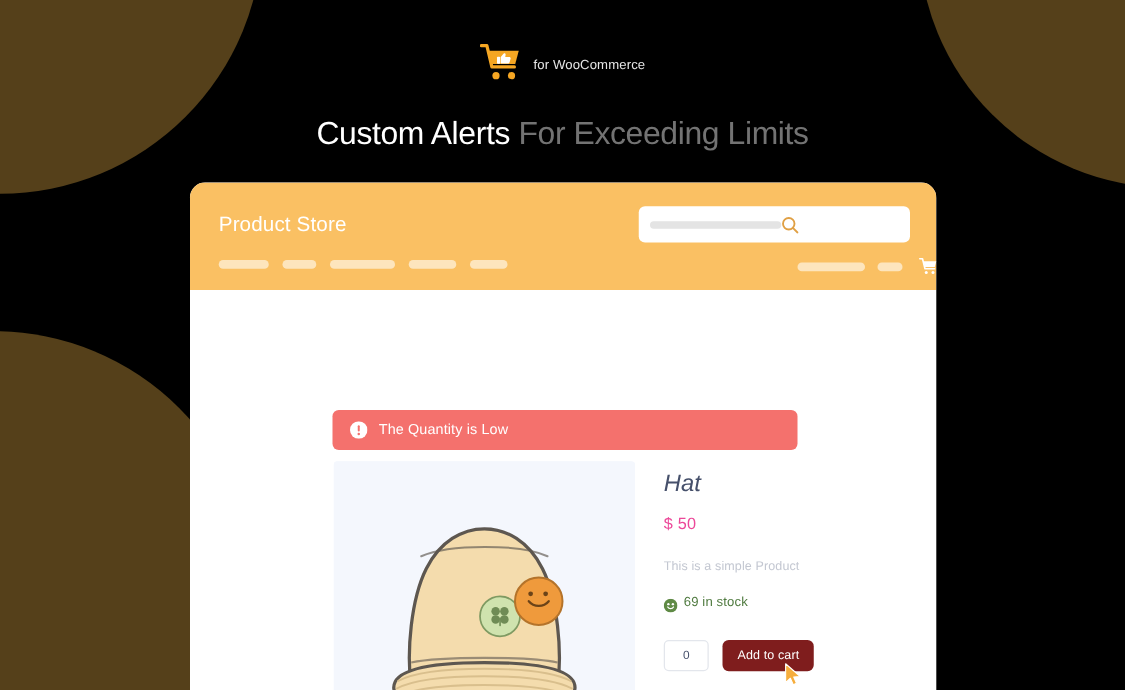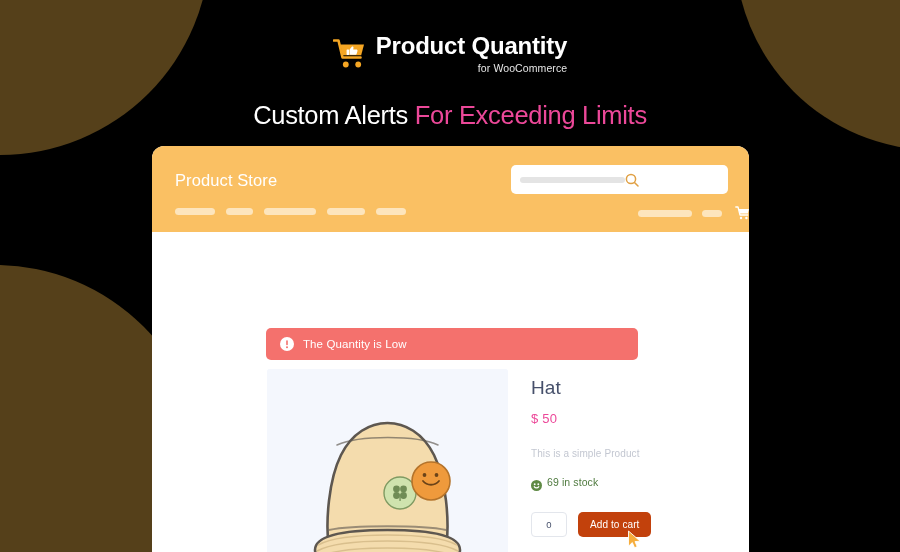--- a/index.html
+++ b/index.html
@@ -67,21 +67,21 @@
   }
 
   .headline {
     margin-top: 27px;
     font-size: 25.5px;
     color: #ffffff;
     letter-spacing: -0.3px;
     white-space: nowrap;
   }
   .headline .hl-strong { font-weight: normal; }
-  .headline .hl-light  { font-weight: normal; color: #ec4899; }
+  .headline .hl-light  { font-weight: normal; color: #737373; }
 
   
   .store-card {
     position: absolute;
     left: 152px;
     top: 146px;
     width: 597px;
     height: 420px;
     background: #ffffff;
     border-radius: 12px 12px 0 0;
@@ -196,20 +196,21 @@
     position: absolute;
     left: 379px;
     top: 145px;
     width: 200px;
   }
   .product-title {
     font-size: 19px;
     color: #46506b;
     font-weight: normal;
     letter-spacing: 0.1px;
+    font-style: italic;
   }
   .product-price {
     margin-top: 12px;
     font-size: 13px;
     color: #ec4899;
     letter-spacing: 0.2px;
   }
   .product-desc {
     margin-top: 22px;
     font-size: 10px;
@@ -244,21 +245,21 @@
     background: #ffffff;
     font-size: 9.5px;
     color: #46506b;
     text-align: center;
     font-family: "Liberation Sans", sans-serif;
     outline: none;
   }
   .add-cart-btn {
     height: 25px;
     padding: 0 12px;
-    background: #c2410c;
+    background: #7f1d1d;
     color: #ffffff;
     border: none;
     border-radius: 5px;
     font-size: 10px;
     font-family: "Liberation Sans", sans-serif;
     letter-spacing: 0.1px;
     cursor: pointer;
     white-space: nowrap;
   }
 
@@ -287,21 +288,20 @@
         <svg viewBox="0 0 34 32" xmlns="http://www.w3.org/2000/svg">
           <path d="M1 2.5 L5.5 2.5 L9.5 19.5 L27.5 19.5" fill="none" stroke="#f5a623" stroke-width="2.6" stroke-linecap="round" stroke-linejoin="round"></path>
           <path d="M7.2 6.5 L31 6.5 L28.2 17.2 L9.6 17.2 Z" fill="#f5a623"></path>
           <path d="M16.6 16.8 L16.6 11.6 L18.6 9.1 C19.3 8.2 20.6 8.6 20.5 9.7 L20.2 11.5 L23.4 11.5 C24.2 11.5 24.7 12.2 24.5 12.9 L23.6 15.9 C23.4 16.5 22.9 16.8 22.3 16.8 Z" fill="#ffffff"></path>
           <rect x="13.6" y="11.4" width="2.5" height="5.5" rx="0.6" fill="#ffffff"></rect>
           <circle cx="12.8" cy="26.5" r="2.9" fill="#f5a623"></circle>
           <circle cx="25.2" cy="26.5" r="2.9" fill="#f5a623"></circle>
         </svg>
       </span>
       <span class="brand-words">
-        <span class="brand-title">Product Quantity</span>
         <span class="brand-sub">for WooCommerce</span>
       </span>
     </div>
 
     <h1 class="headline">
       <span class="hl-strong">Custom Alerts</span><span class="hl-light"> For Exceeding Limits</span>
     </h1>
   </div>
 
   <div class="store-card">

